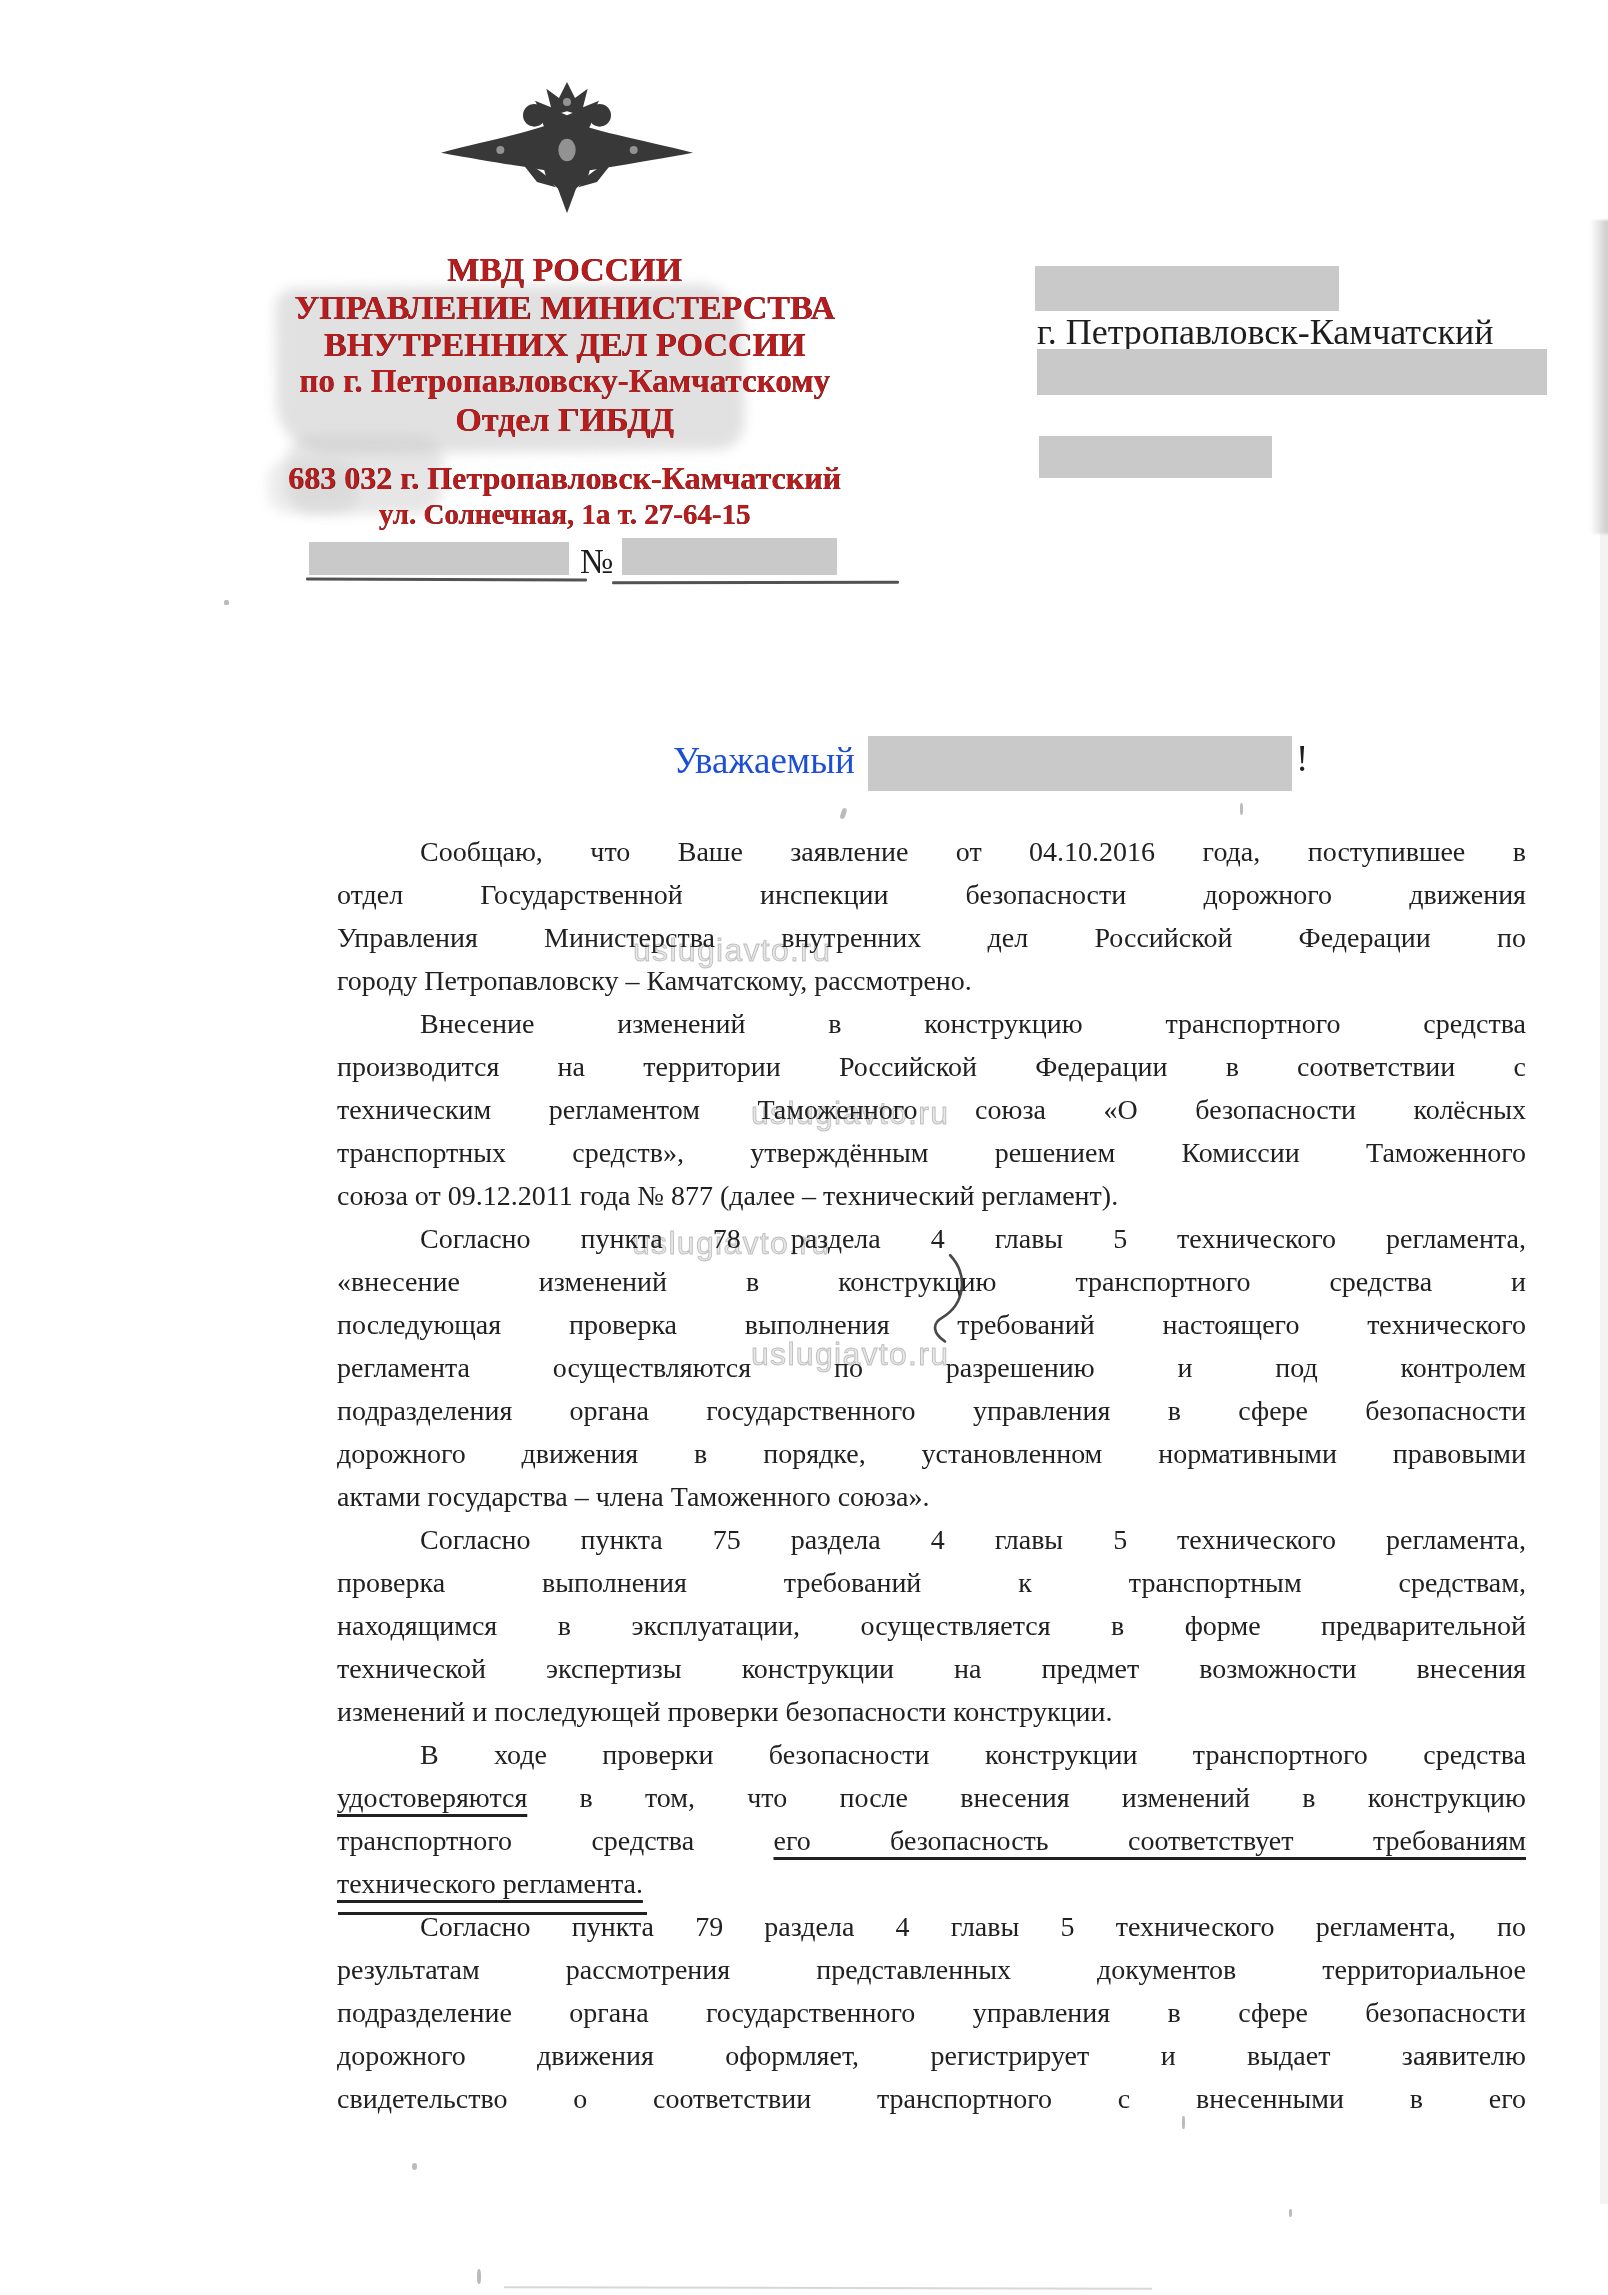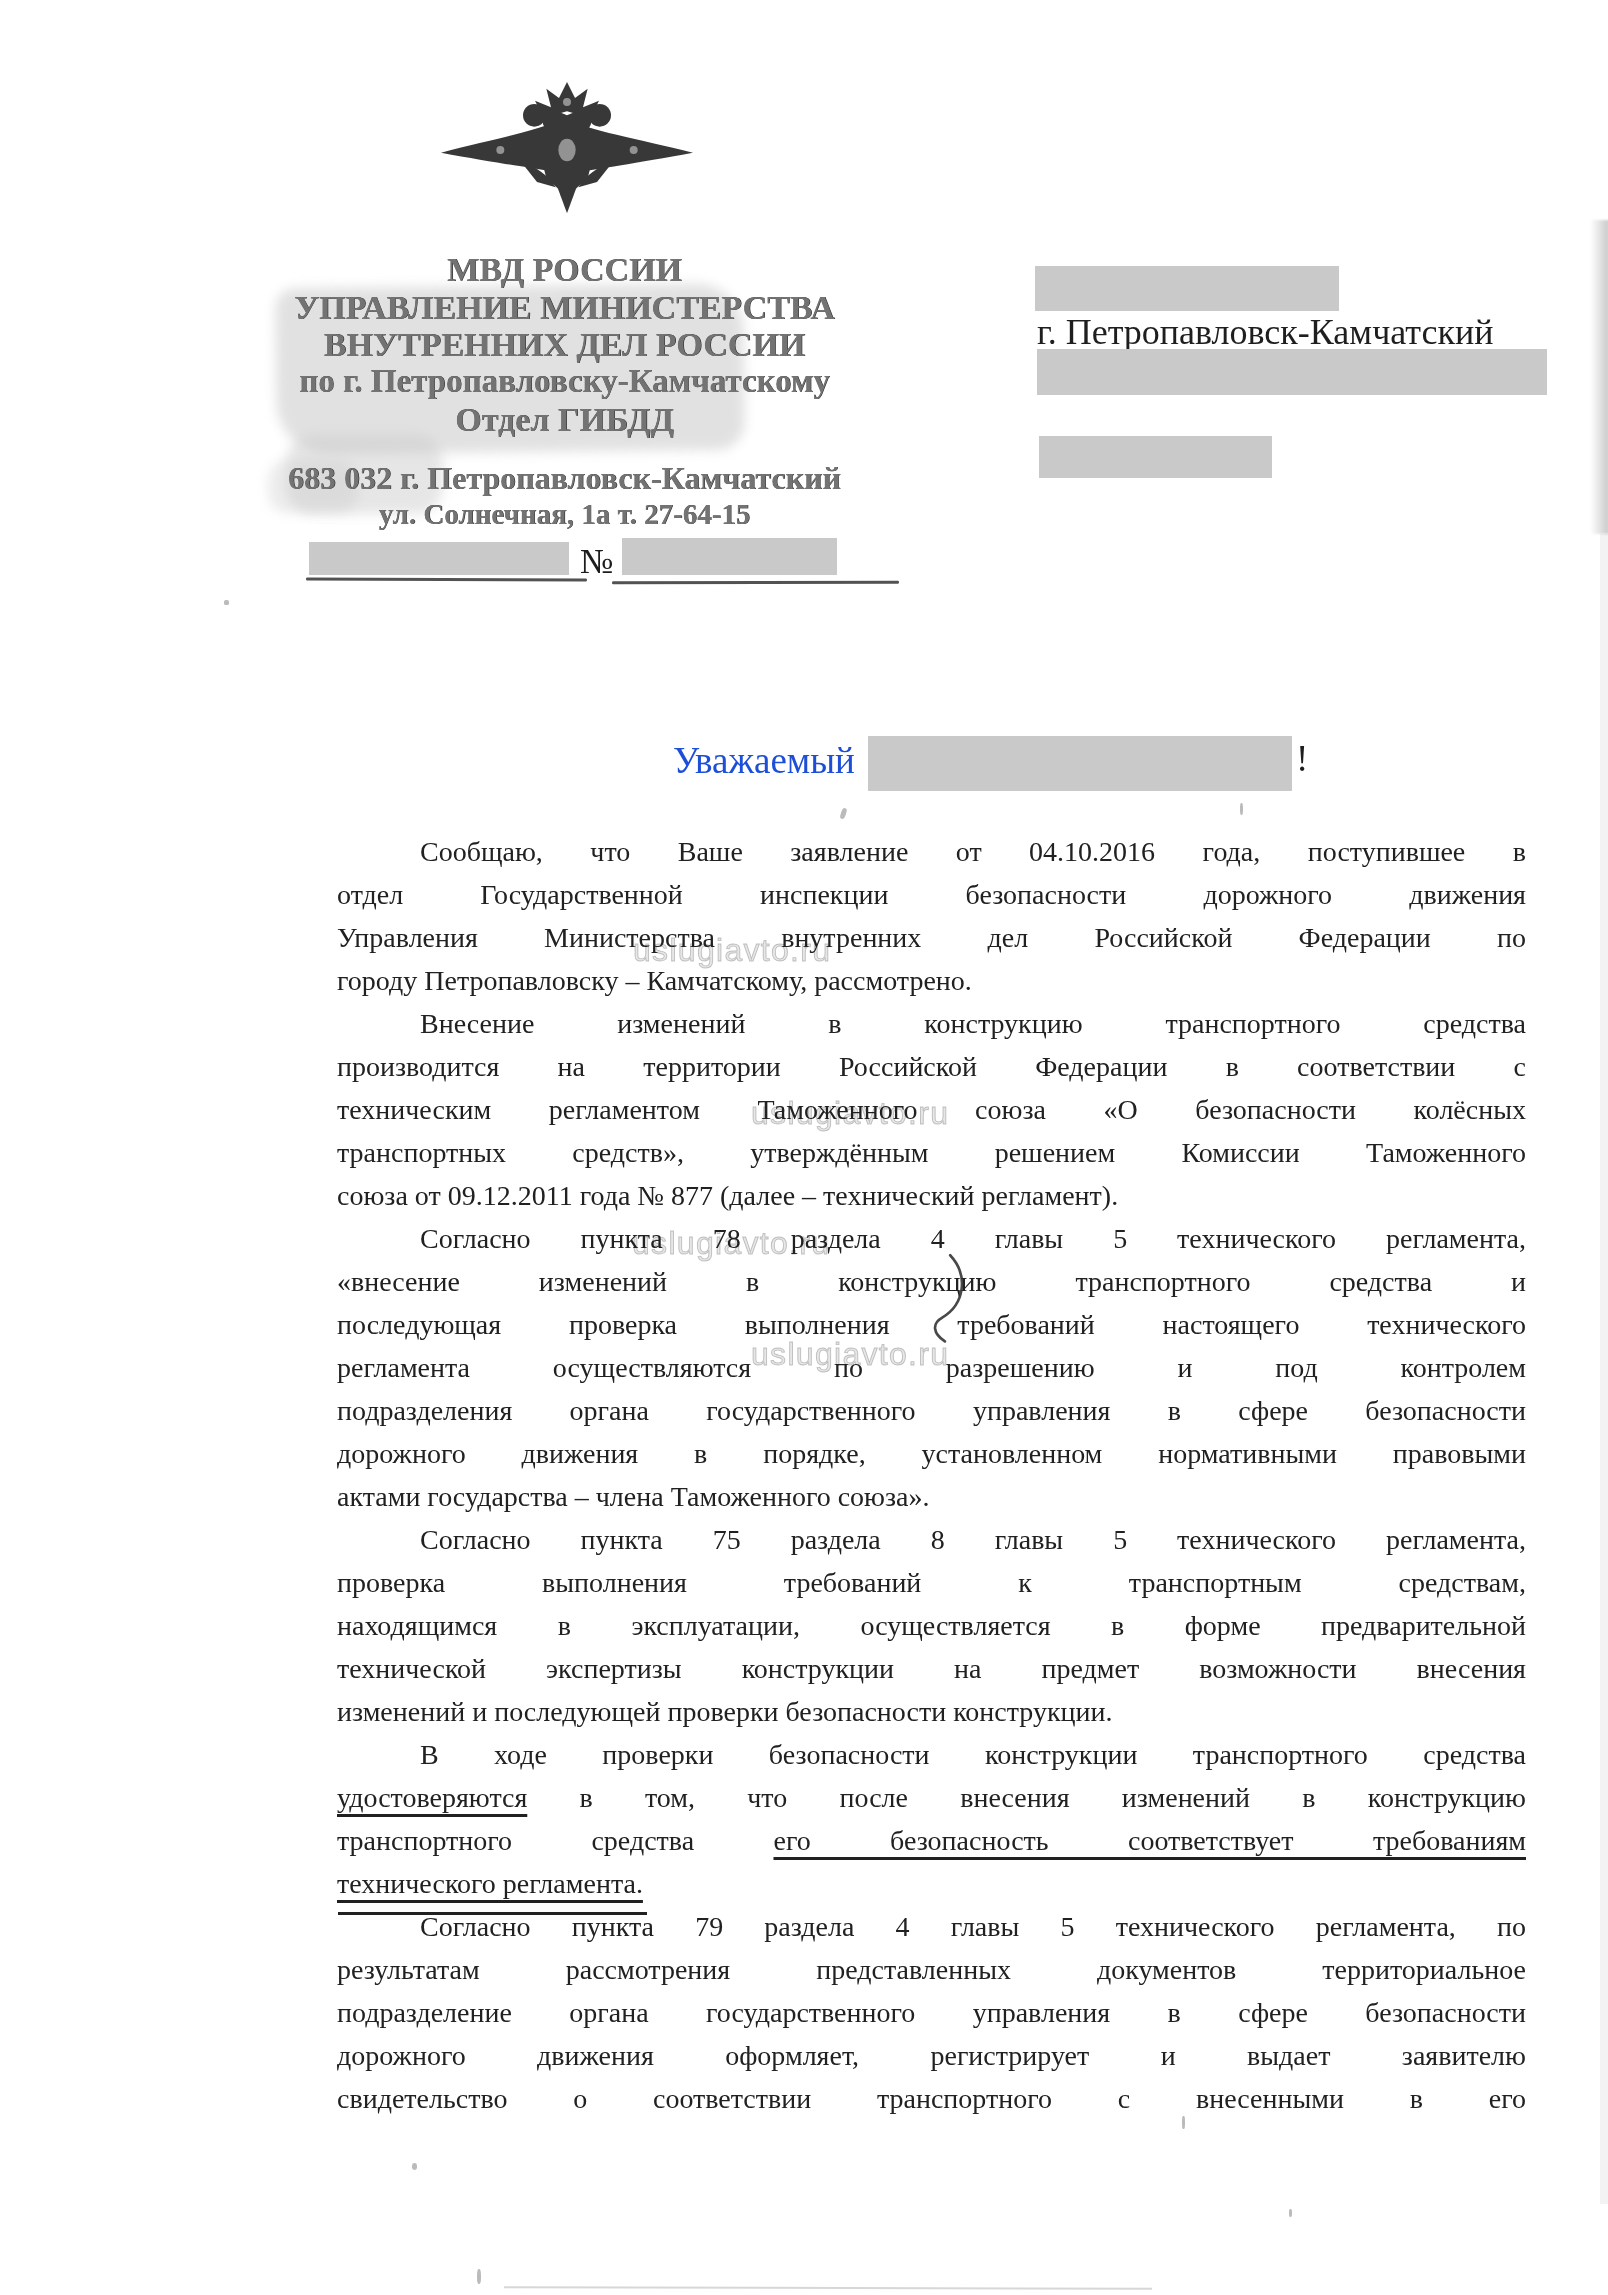--- a/index.html
+++ b/index.html
@@ -14,21 +14,21 @@
   .blotch.b3{left:268px;top:460px;width:90px;height:53px;opacity:.35;border-radius:20px;}
   .edge-strip{position:absolute;left:1590px;top:220px;width:19.4px;height:314px;
     background:linear-gradient(to right,rgba(185,185,185,0),rgba(165,165,165,.6));filter:blur(1.3px);}
   .edge-strip2{position:absolute;left:1600px;top:534px;width:8.7px;height:1670px;background:#bfbfbf;opacity:.18;}
   .bottom-line{position:absolute;left:504px;top:2287px;width:648px;height:2px;background:#9a9a9a;opacity:.4;transform:rotate(0.15deg);}
   .speck{position:absolute;background:#777;opacity:.5;border-radius:40%;}
   
   .emblem{position:absolute;left:437px;top:75px;width:260px;height:144px;filter:blur(0.7px);opacity:.93;}
   
   .lh{position:absolute;left:246px;width:637px;text-align:center;font-weight:bold;white-space:nowrap;
-      color:#737373;text-shadow:0.4px 0 0 #1b1b1b;}
+      color:#b91c1c;text-shadow:0.4px 0 0 #1b1b1b;}
   .lh.o1{top:251px;font-size:34px;}
   .lh.o2{top:289px;font-size:34px;}
   .lh.o3{top:326px;font-size:34px;}
   .lh.o4{top:363px;font-size:33px;}
   .lh.o5{top:401px;font-size:34px;}
   .lh.a1{top:460px;font-size:32px;text-align:center;}
   .lh.a2{top:498px;font-size:29px;}
   
   .red{position:absolute;background:#c9c9c9;}
   .no-sign{position:absolute;left:580px;top:542px;font-size:35px;color:#1d1d1d;}
@@ -128,21 +128,21 @@
       <div class="bl"><span>техническим регламентом Таможенного союза «О безопасности колёсных</span></div>
       <div class="bl"><span>транспортных средств», утверждённым решением Комиссии Таможенного</span></div>
       <div class="bl last"><span>союза от 09.12.2011 года № 877 (далее – технический регламент).</span></div>
       <div class="bl ind"><span>Согласно пункта 78 раздела 4 главы 5 технического регламента,</span></div>
       <div class="bl"><span>«внесение изменений в конструкцию транспортного средства и</span></div>
       <div class="bl"><span>последующая проверка выполнения требований настоящего технического</span></div>
       <div class="bl"><span>регламента осуществляются по разрешению и под контролем</span></div>
       <div class="bl"><span>подразделения органа государственного управления в сфере безопасности</span></div>
       <div class="bl"><span>дорожного движения в порядке, установленном нормативными правовыми</span></div>
       <div class="bl last"><span>актами государства – члена Таможенного союза».</span></div>
-      <div class="bl ind"><span>Согласно пункта 75 раздела 8 главы 5 технического регламента,</span></div>
+      <div class="bl ind"><span>Согласно пункта 75 раздела 4 главы 5 технического регламента,</span></div>
       <div class="bl"><span>проверка выполнения требований к транспортным средствам,</span></div>
       <div class="bl"><span>находящимся в эксплуатации, осуществляется в форме предварительной</span></div>
       <div class="bl"><span>технической экспертизы конструкции на предмет возможности внесения</span></div>
       <div class="bl last"><span>изменений и последующей проверки безопасности конструкции.</span></div>
       <div class="bl ind"><span>В ходе проверки безопасности конструкции транспортного средства</span></div>
       <div class="bl"><span class="u1">удостоверяются</span><span> в том, что после внесения изменений в конструкцию</span></div>
       <div class="bl"><span>транспортного средства </span><span class="u1">его безопасность соответствует требованиям</span></div>
       <div class="bl last"><span class="u2">технического регламента.</span></div>
       <div class="bl ind"><span>Согласно пункта 79 раздела 4 главы 5 технического регламента, по</span></div>
       <div class="bl"><span>результатам рассмотрения представленных документов территориальное</span></div>

